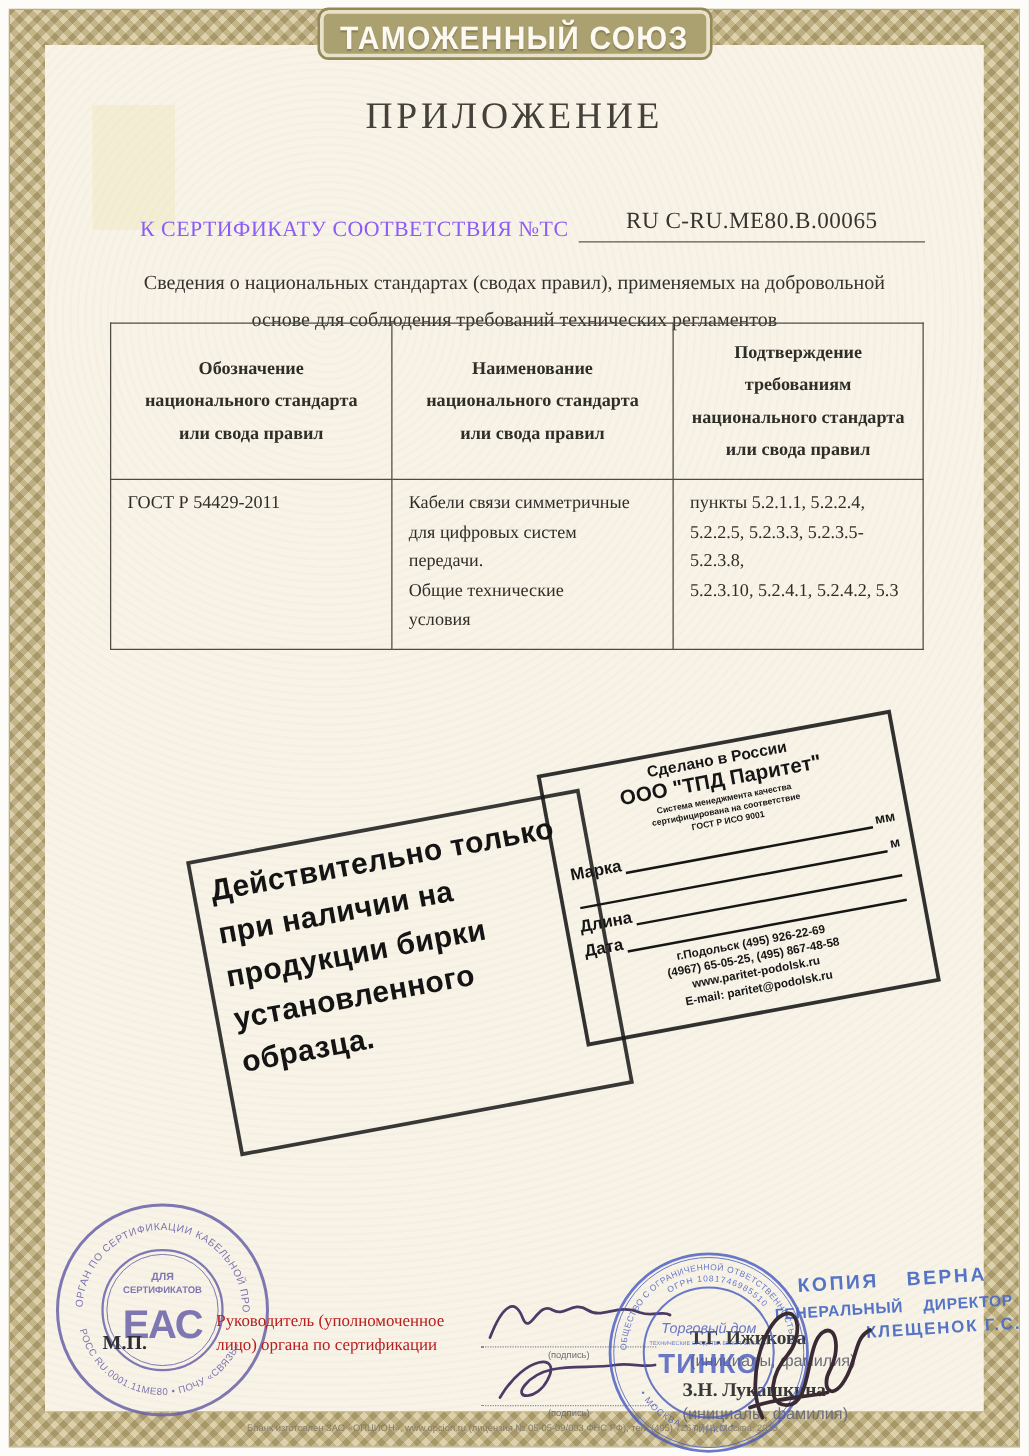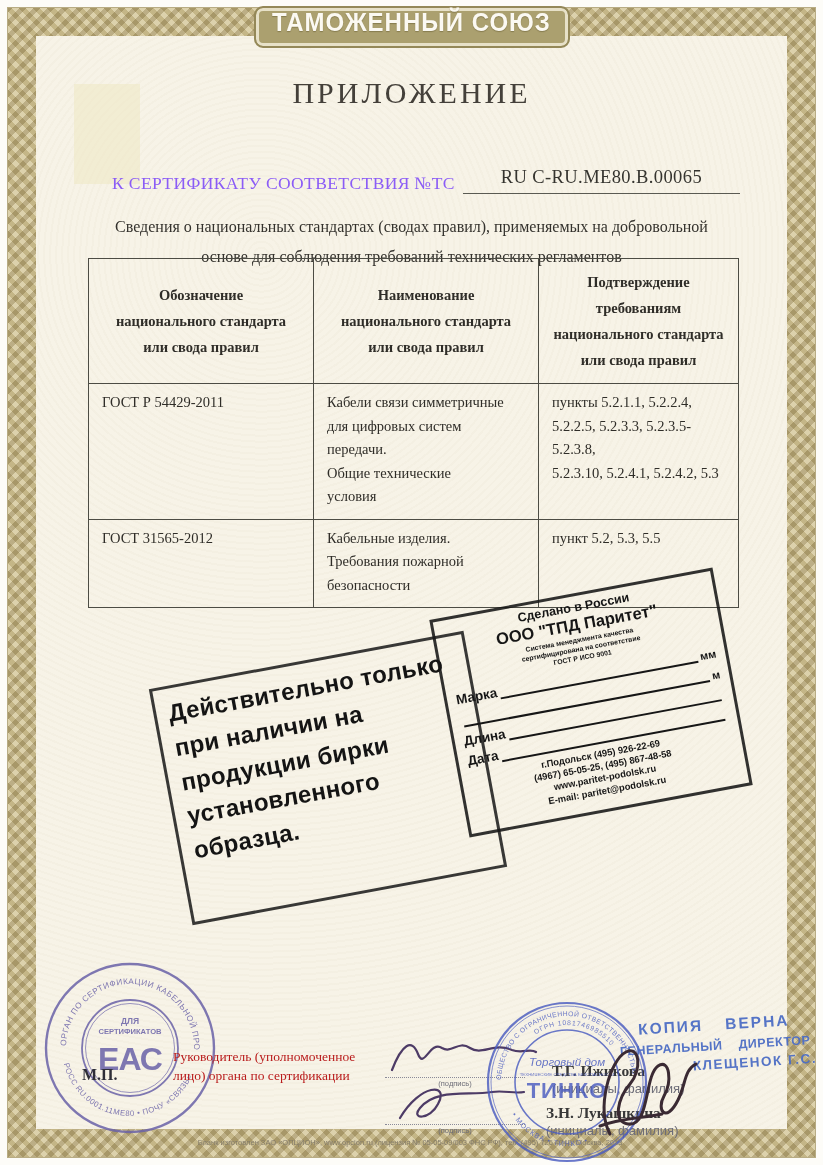--- a/index.html
+++ b/index.html
@@ -13,21 +13,21 @@
     background-blend-mode:multiply;border:1px solid #b8ac84;}
   .frame-inner{position:absolute;inset:36px;z-index:0;background:#f7f3e7;
     background-image:repeating-radial-gradient(circle at 30% 20%,rgba(205,195,165,.07) 0 2px,transparent 2px 6px);}
   .watermark{position:absolute;left:74px;top:84px;width:66px;height:100px;background:#eee8c2;opacity:.55;z-index:1;}
   .z{position:absolute;z-index:2;}
   .ws{white-space:pre-line;}
 
   
   .banner{top:6px;left:50%;transform:translateX(-50%);width:312px;height:38px;background:#aba06f;
     border:2px solid #948858;border-radius:9px;box-shadow:inset 0 0 0 3px rgba(246,241,222,.8);
-    display:flex;align-items:flex-start;justify-content:center;}
+    display:flex;align-items:flex-end;justify-content:center;}
   .banner span{font-family:"Liberation Sans",sans-serif;font-weight:bold;font-size:24px;color:#fbf9f2;
     letter-spacing:1px;transform:scaleY(1.08);text-shadow:0 1px 1px rgba(90,80,40,.45);}
 
   .title{top:76px;left:0;width:100%;text-align:center;font-size:30px;letter-spacing:3px;color:#44403a;}
   .certline{top:124px;left:112px;right:83px;display:flex;align-items:flex-end;}
   .certlabel{font-size:17.5px;letter-spacing:.4px;white-space:nowrap;color:#8b5cf6;}
   .certvalue-wrap{flex:1;border-bottom:1.5px solid #5a5a52;margin-left:8px;text-align:center;margin-top:48px;}
   .certvalue{position:relative;top:-5px;font-size:18.5px;letter-spacing:.4px;color:#35342f;}
   .seriesline{top:149px;left:438px;display:flex;gap:28px;align-items:baseline;font-size:17.5px;}
   .seriesnum{font-family:"DejaVu Sans Mono",monospace;font-weight:bold;font-size:17px;letter-spacing:3px;color:#b5513b;}
@@ -126,27 +126,20 @@
       <td class="ws">ГОСТ  Р 54429-2011</td>
       <td class="ws">Кабели связи симметричные
 для цифровых систем
 передачи.
 Общие  технические
 условия</td>
       <td class="ws">пункты  5.2.1.1, 5.2.2.4,
 5.2.2.5, 5.2.3.3, 5.2.3.5-5.2.3.8,
 5.2.3.10, 5.2.4.1, 5.2.4.2, 5.3</td>
     </tr>
-    <tr class="r2">
-      <td class="ws">ГОСТ 31565-2012</td>
-      <td class="ws">Кабельные изделия.
-Требования пожарной
-безопасности</td>
-      <td class="ws">пункт 5.2, 5.3, 5.5</td>
-    </tr>
   </tbody>
     </table>
 
   <div class="z validity ws">Действительно только
 при наличии на
 продукции бирки
 установленного
 образца.</div>
 
   <div class="z maker">

